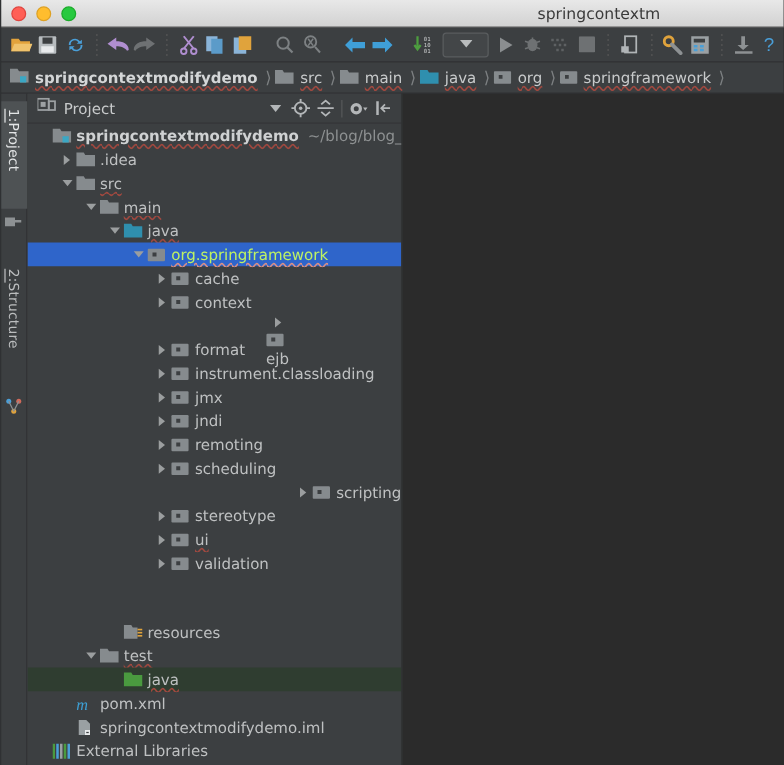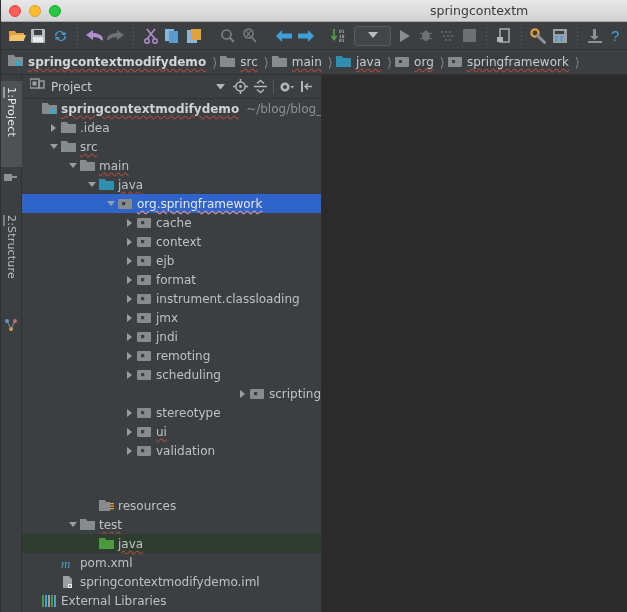--- a/index.html
+++ b/index.html
@@ -148,21 +148,21 @@
     border-right: 4px solid transparent;
   }
   .ticon { width: 16px; height: 16px; flex: 0 0 16px; margin-right: 4px;
            display: flex; align-items: center; justify-content: center; }
   .label { font-size: 12px; color: #bfc1c2; }
   .label.bold { font-weight: bold; color: #cfd1d2; }
   .label.wavy {
     text-decoration: underline wavy #a0483f;
     text-underline-offset: 2px;
   }
-  .row.selected .label { color: #e5e5e5; text-decoration: underline; }
+  .row.selected .label { color: #bef264; text-decoration: underline; }
   .row.selected .label.wavy {
     text-decoration: underline wavy #d98f86;
     text-underline-offset: 2px;
   }
   .path-suffix {
     font-size: 12px; color: #8d9091; margin-left: 7px;
   }
 
   
   .editor-area {
@@ -590,21 +590,21 @@
             <i></i>
           </span>
           <span class="ticon">
             <svg width="14" height="12" viewBox="0 0 14 12">
               <rect x="0" y="1" width="14" height="10" rx="1" fill="#868b8e"></rect>
               <rect x="4" y="4" width="3.2" height="3.2" fill="#3c3f41"></rect>
             </svg>
           </span>
           <span class="label">context</span>
         </div>
-        <div class="row" style="padding-left: 101px;">
+        <div class="row" style="padding-left: 101px; flex-direction: column;">
           <span class="twisty collapsed">
             <i></i>
           </span>
           <span class="ticon">
             <svg width="14" height="12" viewBox="0 0 14 12">
               <rect x="0" y="1" width="14" height="10" rx="1" fill="#868b8e"></rect>
               <rect x="4" y="4" width="3.2" height="3.2" fill="#3c3f41"></rect>
             </svg>
           </span>
           <span class="label">ejb</span>

